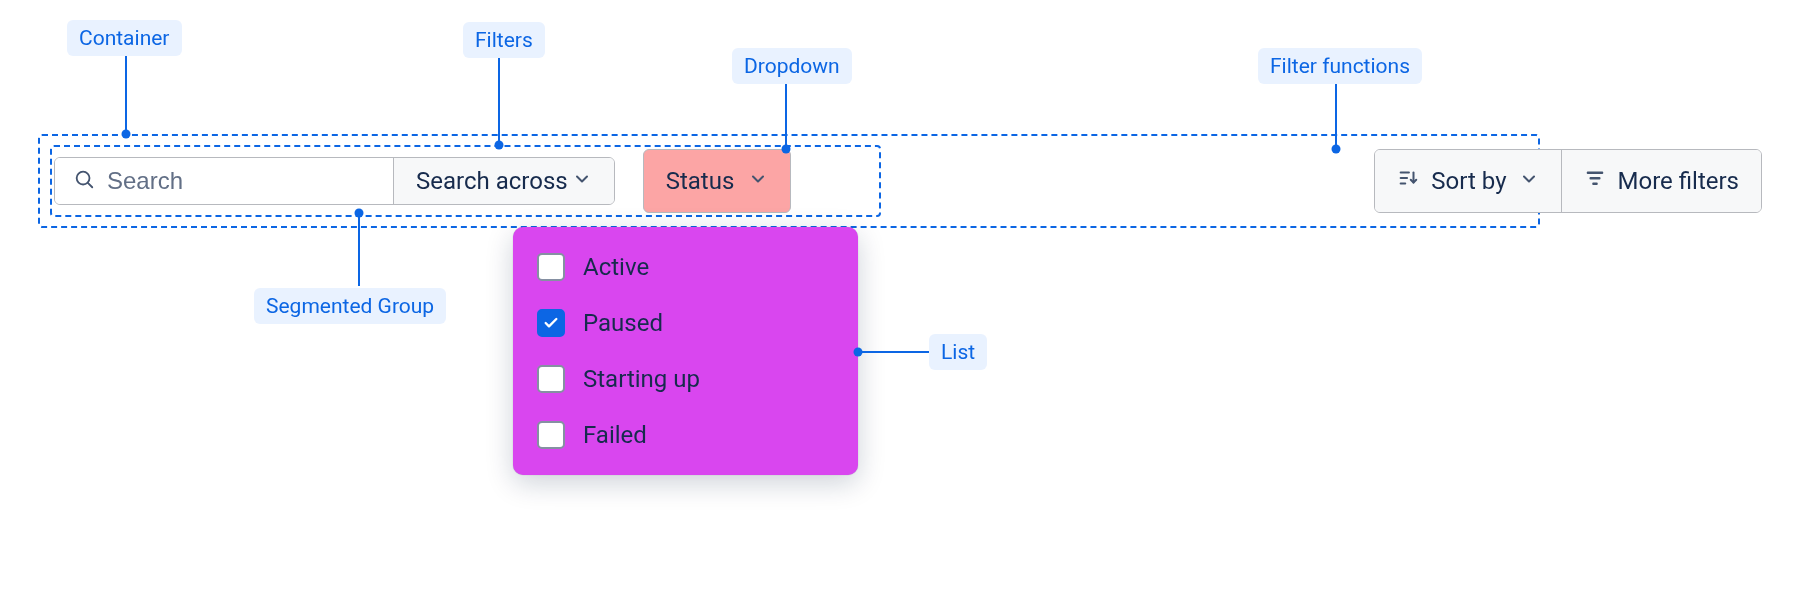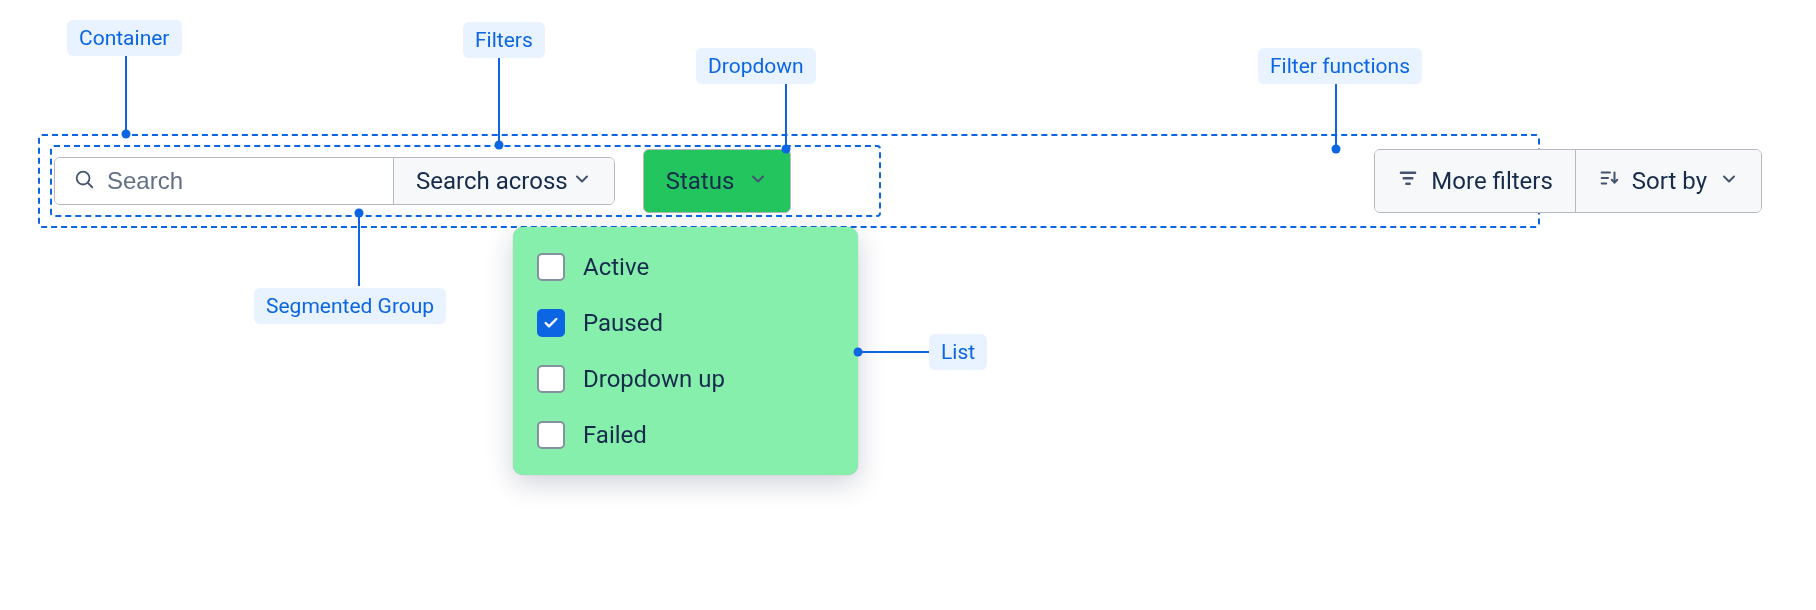--- a/index.html
+++ b/index.html
@@ -97,21 +97,21 @@
     gap: 4px;
   }
 
   
   .pill-btn {
     position: relative;
     display: inline-flex;
     align-items: center;
     height: 64px;
     padding: 0 22px;
-    background: #22c55e;
+    background: #fca5a5;
     border: 1.5px solid #B7B9BE;
     border-radius: 6px;
     font-size: 24px;
     color: #172B4D;
     cursor: pointer;
     gap: 14px;
   }
 
   .left-cluster { display: flex; gap: 28px; align-items: center; }
 
@@ -139,21 +139,21 @@
 
   .chevron { color: #44546F; flex-shrink: 0; }
   .lead-icon { color: #44546F; flex-shrink: 0; }
 
   
   .dropdown-list {
     position: absolute;
     left: 513px;
     top: 227px;
     width: 345px;
-    background: #86efac;
+    background: #d946ef;
     border-radius: 10px;
     box-shadow: 0 8px 28px rgba(9,30,66,0.20), 0 0 1px rgba(9,30,66,0.31);
     padding: 12px 0;
   }
   .list-item {
     display: flex;
     align-items: center;
     padding: 14px 24px;
     gap: 18px;
     font-size: 24px;
@@ -215,45 +215,45 @@
           <polyline points="6 9 12 15 18 9"></polyline>
         </svg>
       </span>
     </div>
 
   </div>
 
   <div class="right-group">
     <div class="seg">
       <span class="lead-icon">
-        <svg width="22" height="22" viewBox="0 0 24 24" fill="currentColor">
-          <rect x="3" y="5" width="18" height="2.6" rx="1"></rect>
-          <rect x="6" y="11" width="12" height="2.6" rx="1"></rect>
-          <rect x="9" y="17" width="6" height="2.6" rx="1"></rect>
-        </svg>
-      </span>
-      <span>More filters</span>
-    </div>
-    <div class="seg">
-      <span class="lead-icon">
         <svg width="22" height="22" viewBox="0 0 24 24" fill="none" stroke="currentColor" stroke-width="2.2" stroke-linecap="round" stroke-linejoin="round">
           <line x1="4" y1="6" x2="13" y2="6"></line>
           <line x1="4" y1="12" x2="11" y2="12"></line>
           <line x1="4" y1="18" x2="9" y2="18"></line>
           <line x1="18" y1="6" x2="18" y2="17"></line>
           <polyline points="15 14 18 17 21 14"></polyline>
         </svg>
       </span>
       <span>Sort by</span>
       <span class="chevron">
         <svg width="20" height="20" viewBox="0 0 24 24" fill="none" stroke="currentColor" stroke-width="2.4" stroke-linecap="round" stroke-linejoin="round">
           <polyline points="6 9 12 15 18 9"></polyline>
         </svg>
       </span>
     </div>
+    <div class="seg">
+      <span class="lead-icon">
+        <svg width="22" height="22" viewBox="0 0 24 24" fill="currentColor">
+          <rect x="3" y="5" width="18" height="2.6" rx="1"></rect>
+          <rect x="6" y="11" width="12" height="2.6" rx="1"></rect>
+          <rect x="9" y="17" width="6" height="2.6" rx="1"></rect>
+        </svg>
+      </span>
+      <span>More filters</span>
+    </div>
   </div>
 
 </div>
 
 <div class="dropdown-list">
   <div class="list-item">
     <span class="checkbox">
       
     </span>
     <span>Active</span>
@@ -263,39 +263,39 @@
       <svg width="16" height="16" viewBox="0 0 24 24" fill="none" stroke="#fff" stroke-width="3.5" stroke-linecap="round" stroke-linejoin="round">
           <polyline points="20 6 9 17 4 12"></polyline>
         </svg>
     </span>
     <span>Paused</span>
   </div>
   <div class="list-item">
     <span class="checkbox">
       
     </span>
-    <span>Dropdown up</span>
+    <span>Starting up</span>
   </div>
   <div class="list-item">
     <span class="checkbox">
       
     </span>
     <span>Failed</span>
   </div>
 </div>
 
 <div class="anno-label" style="left:67px; top:20px;">Container</div>
 <div class="anno-line" style="left:125px; top:56px; width:2px; height:78px;"></div>
 <div class="anno-dot" style="left:126px; top:134px;"></div>
 
 <div class="anno-label" style="left:463px; top:22px;padding-left:12px;">Filters</div>
 <div class="anno-line" style="left:498px; top:58px; width:2px; height:87px;"></div>
 <div class="anno-dot" style="left:499px; top:145px;"></div>
 
-<div class="anno-label" style="left:696px; top:48px;">Dropdown</div>
+<div class="anno-label" style="left:732px; top:48px;">Dropdown</div>
 <div class="anno-line" style="left:785px; top:84px; width:2px; height:65px;"></div>
 <div class="anno-dot" style="left:786px; top:149px;"></div>
 
 <div class="anno-label" style="left:1258px; top:48px;">Filter functions</div>
 <div class="anno-line" style="left:1335px; top:84px; width:2px; height:65px;"></div>
 <div class="anno-dot" style="left:1336px; top:149px;"></div>
 
 <div class="anno-label" style="left:254px; top:288px;">Segmented Group</div>
 <div class="anno-line" style="left:358px; top:213px; width:2px; height:73px;"></div>
 <div class="anno-dot" style="left:359px; top:213px;"></div>

